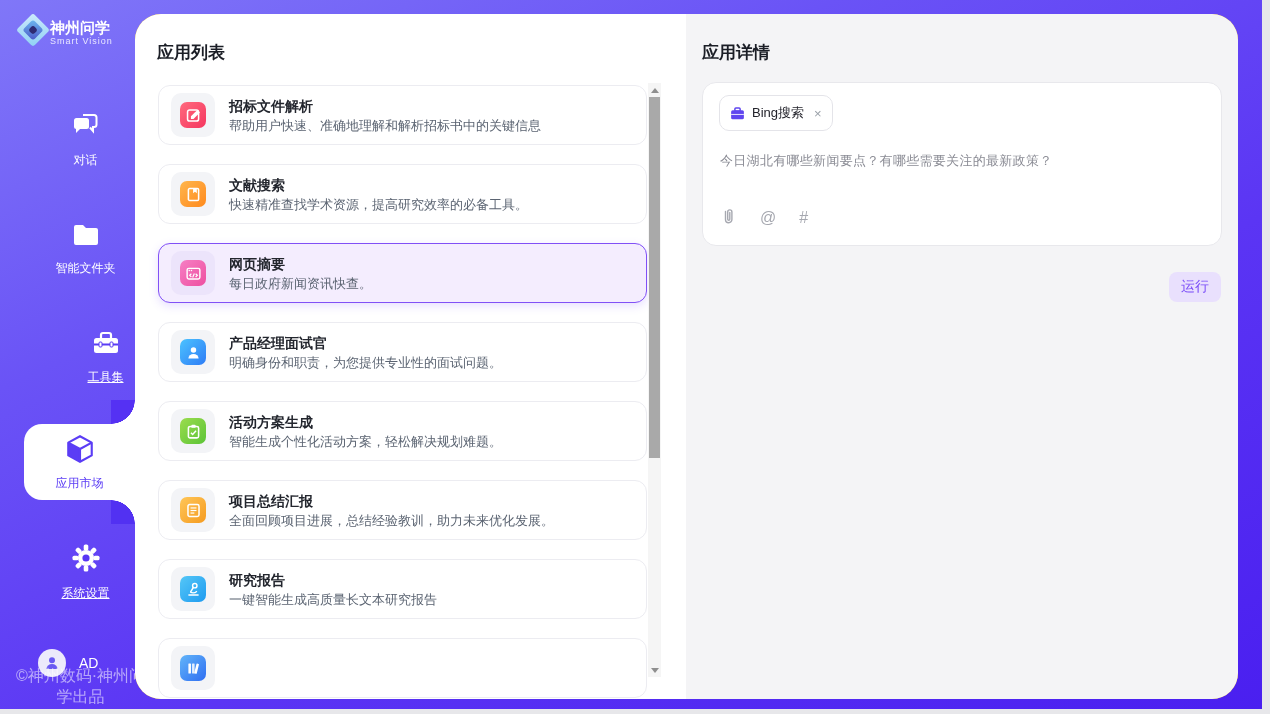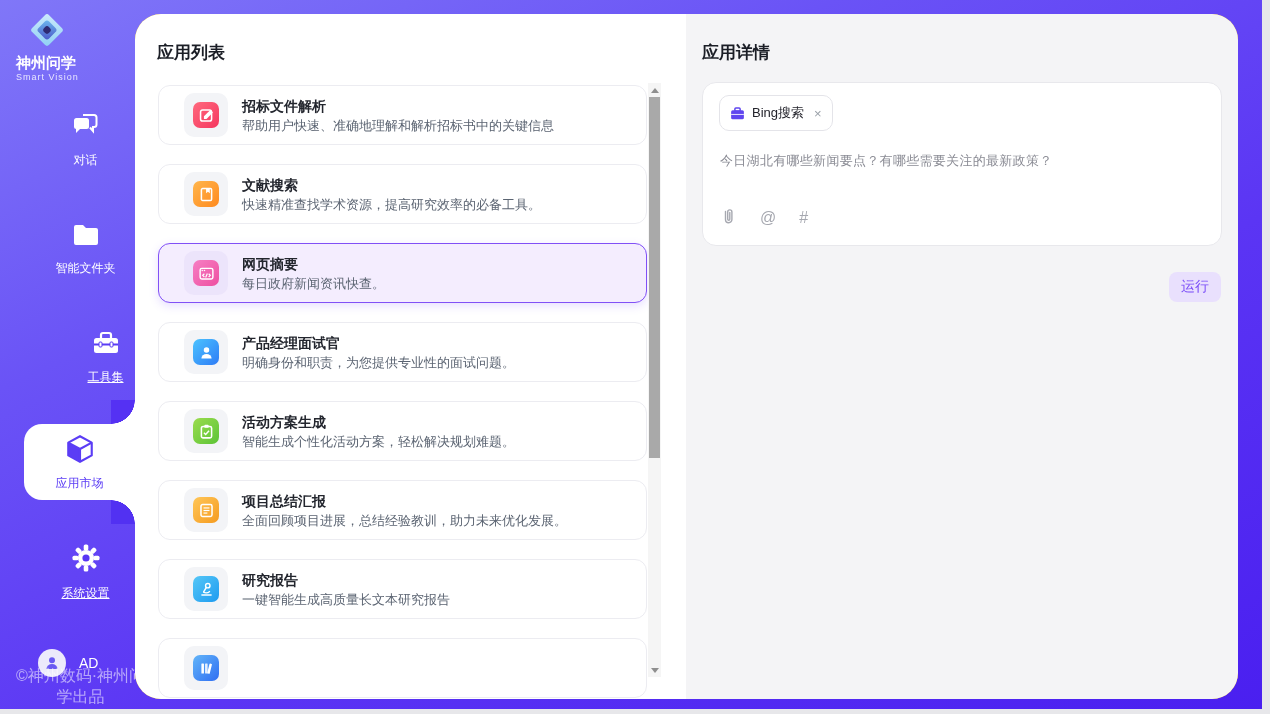--- a/index.html
+++ b/index.html
@@ -24,21 +24,21 @@
   .panel-title{
     position:absolute;top:27px;font-size:17px;font-weight:bold;color:#1b1e26;margin:0;
   }
   .list-panel .panel-title{left:22px;}
   .detail-panel .panel-title{left:16px;}
 
   
   .cards{position:absolute;left:23px;top:71px;width:489px;}
   .app-card{
     box-sizing:border-box;height:60px;border:1px solid #ececf1;border-radius:12px;
-    background:#fff;display:flex;align-items:center;padding-left:25px;gap:14px;
+    background:#fff;display:flex;align-items:center;padding-left:12px;gap:14px;
     margin-bottom:19px;cursor:pointer;
   }
   .app-card.selected{
     border:1.5px solid #8150f6;background:#f4edfe;
     box-shadow:0 3px 10px rgba(124,77,255,.18);
   }
   .tile{
     width:44px;height:44px;border-radius:10px;background:#f3f4f7;
     display:flex;align-items:center;justify-content:center;flex:0 0 auto;
   }
@@ -82,21 +82,21 @@
   .attach-row{position:absolute;left:18px;bottom:16px;display:flex;align-items:center;gap:23px;color:#a6a8b0;}
   .attach-row .txt-icon{font-size:16px;line-height:1;cursor:pointer;}
   .run-btn{
     position:absolute;right:17px;top:258px;width:52px;height:30px;border:none;border-radius:8px;
     background:#e9e0fd;color:#7a4cf8;font-size:14px;font-family:inherit;cursor:pointer;
     display:flex;align-items:center;justify-content:center;
   }
 
   
   .sidebar{position:absolute;left:0;top:0;width:135px;height:714px;}
-  .logo{position:absolute;left:16px;top:13px;display:flex;align-items:center;gap:8px;flex-direction:column;}
+  .logo{position:absolute;left:16px;top:13px;display:flex;align-items:flex-end;}
   .diamond{width:34px;height:34px;position:relative;flex:0 0 auto;}
   .d1,.d2,.d3{position:absolute;left:50%;top:50%;transform:translate(-50%,-50%) rotate(45deg);border-radius:3px;}
   .d1{width:24px;height:24px;background:linear-gradient(135deg,#cdeafc,#8fd0f4);}
   .d2{width:15px;height:15px;background:linear-gradient(135deg,#6db9ef,#4b57c9);}
   .d3{width:7px;height:7px;background:#2e2a72;}
   .brand-cn{font-size:15px;font-weight:bold;color:#fff;line-height:1.1;}
   .brand-en{font-size:9px;color:#e8e6ff;letter-spacing:1px;line-height:1.2;}
   .nav-item{position:absolute;left:8px;width:155px;display:flex;flex-direction:column;align-items:center;gap:8px;cursor:pointer;}
   .nav-label{font-size:12px;color:#ffffff;}
   .nav-label.u{text-decoration:underline;}

